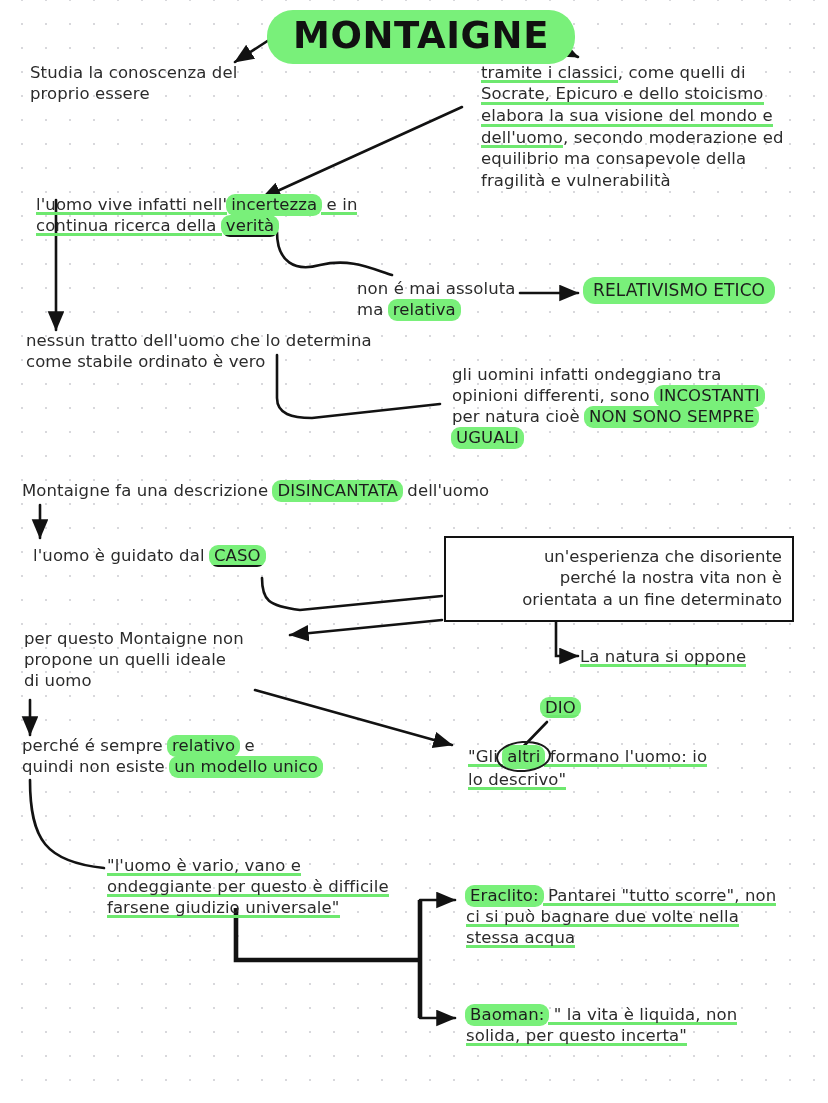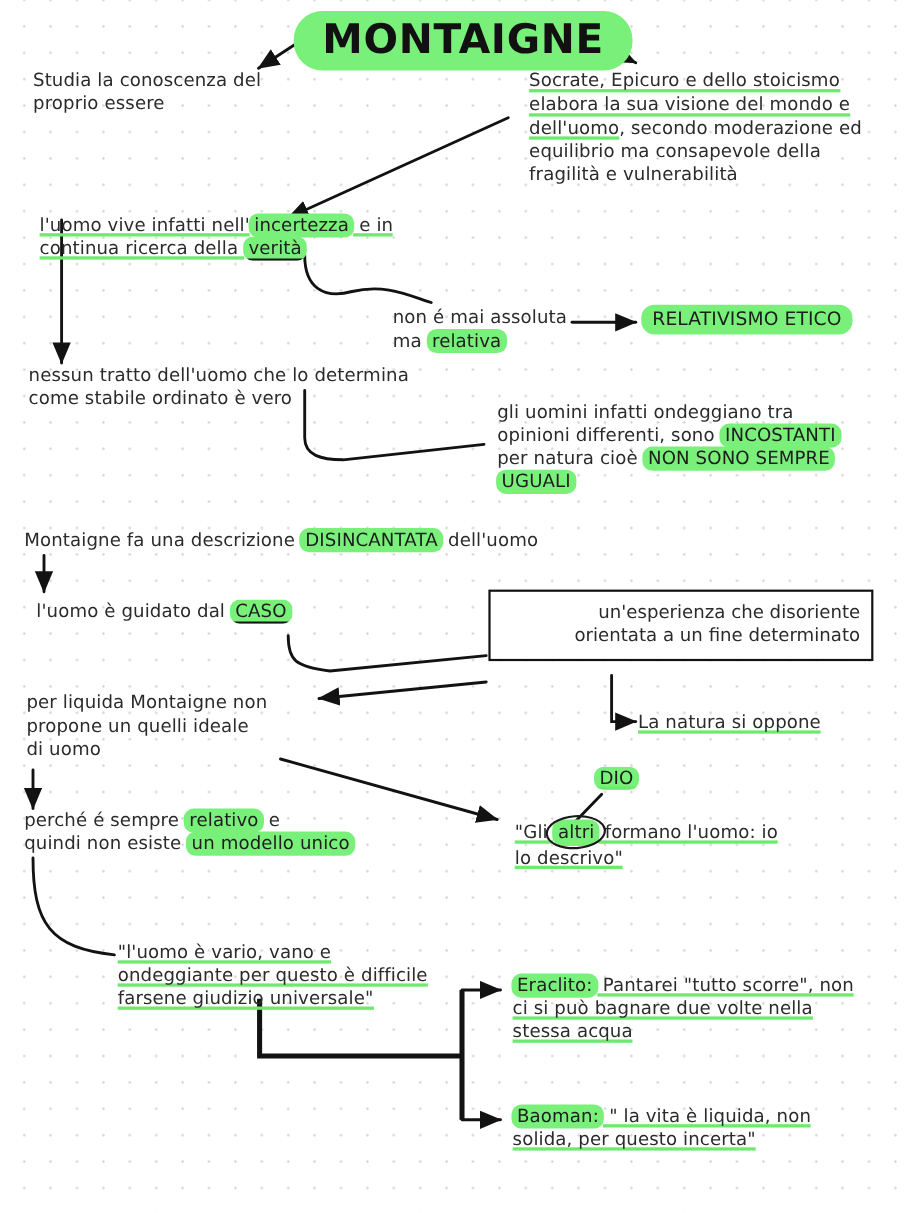--- a/index.html
+++ b/index.html
@@ -129,20 +129,21 @@
 </svg>
 
 <div id="title">MONTAIGNE</div>
 
 <div class="node t" style="left:30px;top:62px;width:250px;">
   <div>Studia la conoscenza del</div>
   <div>proprio essere</div>
 </div>
 
 <div class="node t" style="left:481px;top:62px;width:320px;">
+  <div><span class="ul">tramite i classici</span><span>, come quelli di</span></div>
   <div class="ul" style="display:inline-block">Socrate, Epicuro e dello stoicismo</div>
   <div class="ul" style="display:inline-block">elabora la sua visione del mondo e</div>
   <div><span class="ul">dell'uomo</span><span>, secondo moderazione ed</span></div>
   <div>equilibrio ma consapevole della</div>
   <div>fragilità e vulnerabilità</div>
 </div>
 
 <div class="node t" style="left:36px;top:194px;width:380px;">
   <div><span class="ul">l'uomo vive infatti nell'</span><span class="hl">incertezza</span><span class="ul"> e in</span></div>
   <div><span class="ul">continua ricerca della </span><span class="hl ulk">verità</span></div>
@@ -172,25 +173,26 @@
 <div class="node t" style="left:22px;top:480px;width:520px;">
   <span>Montaigne fa una descrizione </span><span class="hl">DISINCANTATA</span><span> dell'uomo</span>
 </div>
 
 <div class="node t" style="left:33px;top:545px;width:300px;">
   <span>l'uomo è guidato dal </span><span class="hl ulk">CASO</span>
 </div>
 
 <div id="boxExp">
   <div>un'esperienza che disoriente</div>
+  <div>perché la nostra vita non è</div>
   <div>orientata a un fine determinato</div>
 </div>
 
 <div class="node t" style="left:24px;top:628px;width:250px;">
-  <div>per liquida Montaigne non</div>
+  <div>per questo Montaigne non</div>
   <div>propone un quelli ideale</div>
   <div>di uomo</div>
 </div>
 
 <div class="node t" style="left:580px;top:646px;">
   <span class="ul">La natura si oppone</span>
 </div>
 
 <div class="node t" style="left:541px;top:697px;">
   <span class="hl ul">DIO</span>

